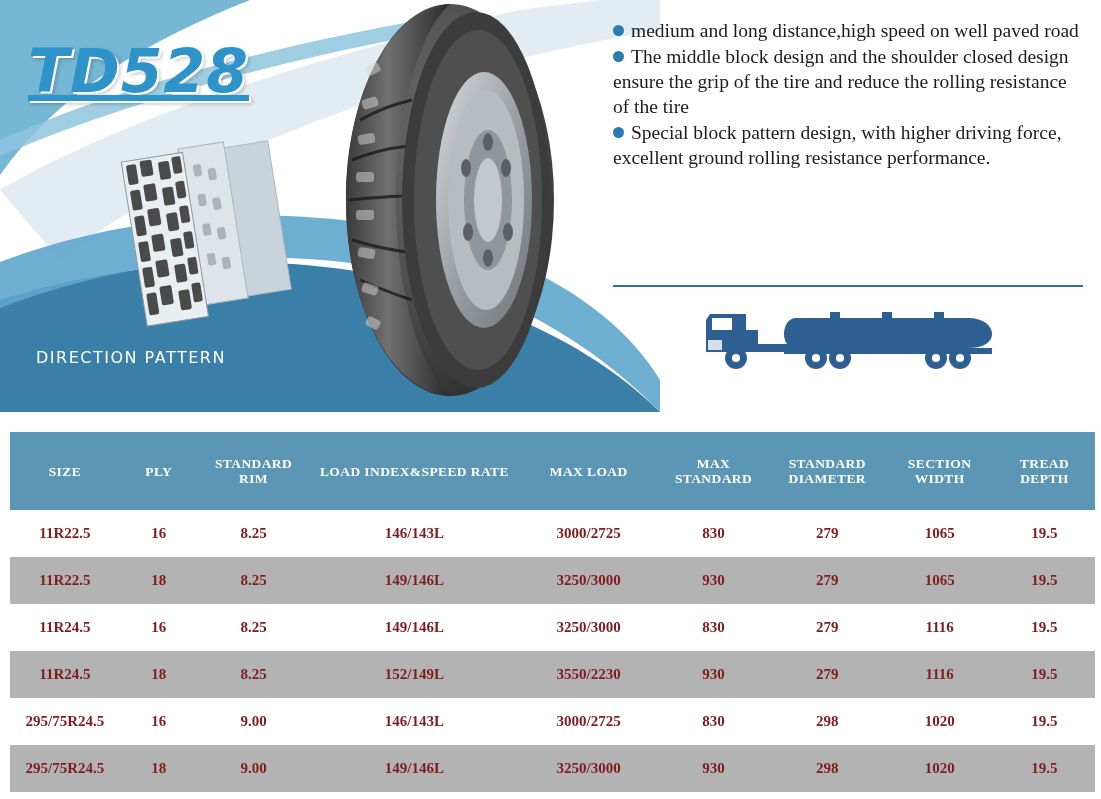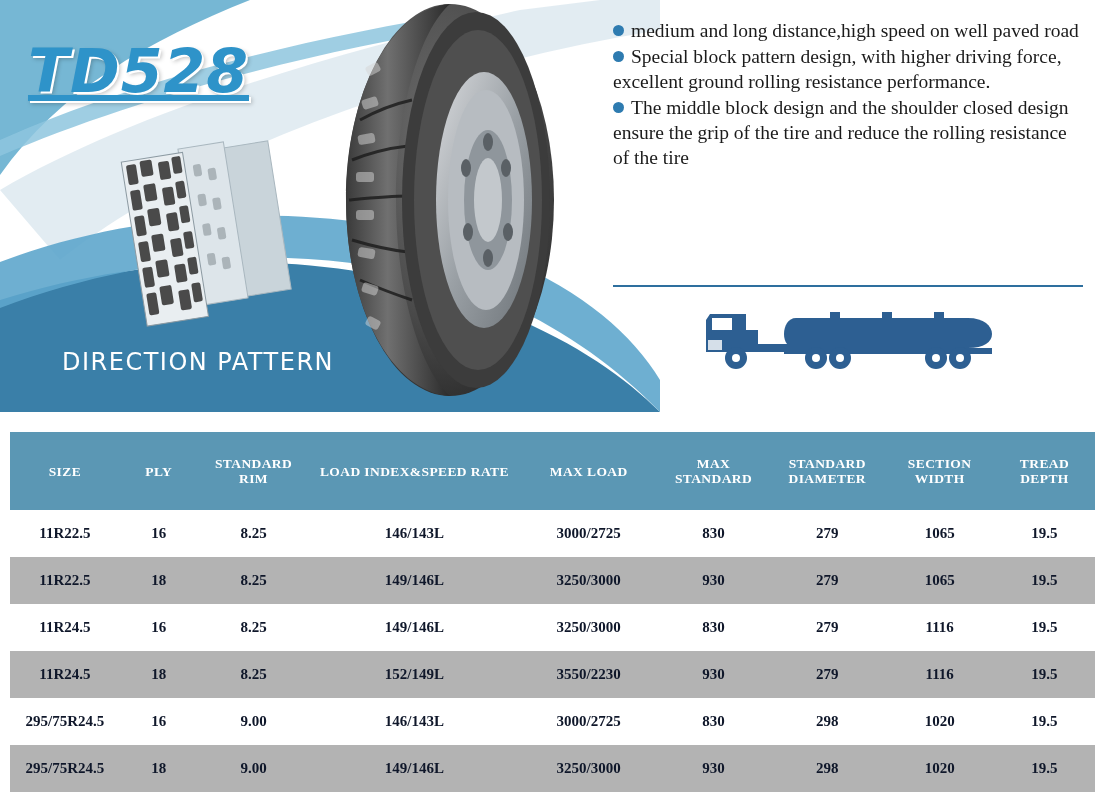--- a/index.html
+++ b/index.html
@@ -45,24 +45,24 @@
     font-size: 60px;
     letter-spacing: 1px;
     color: #2e93c9;
     text-shadow: 2px 2px 0 #ffffff, 3px 3px 4px rgba(0,0,0,0.25);
     z-index: 6;
     text-decoration: underline;
   }
 
   .pattern-caption {
     position: absolute;
-    left: 62px;
+    left: 36px;
     top: 348px;
     font-family: "DejaVu Sans", sans-serif;
-    font-size: 24px;
+    font-size: 16px;
     letter-spacing: 1.5px;
     color: #ffffff;
     z-index: 6;
   }
 
   .tread-strips {
     position: absolute;
     left: 100px;
     top: 140px;
     width: 260px;
@@ -140,21 +140,21 @@
     padding: 10px 2px;
     height: 58px;
     vertical-align: middle;
     text-align: center;
     line-height: 15px;
   }
   .spec-table tbody td {
     text-align: center;
     font-size: 15px;
     font-weight: bold;
-    color: #0f172a;
+    color: #7f1d1d;
     height: 47px;
     padding: 0 2px;
     font-family: Liberation Serif, serif;
   }
   .spec-table tbody tr.odd td {
     background: #ffffff;
   }
   .spec-table tbody tr.even td {
     background: #b3b3b3;
   }
@@ -303,24 +303,24 @@
     </svg>
   </div>
 
   <div class="pattern-caption">DIRECTION PATTERN</div>
 
   <div class="features">
     <div class="feature-item">
       <span class="bullet"></span><span>medium and long distance,high speed on well paved road</span>
     </div>
     <div class="feature-item">
-      <span class="bullet"></span><span>Special block pattern design, with higher driving force, excellent ground rolling resistance performance.</span>
+      <span class="bullet"></span><span>The middle block design and the shoulder closed design ensure the grip of the tire and reduce the rolling resistance of the tire</span>
     </div>
     <div class="feature-item">
-      <span class="bullet"></span><span>The middle block design and the shoulder closed design ensure the grip of the tire and reduce the rolling resistance of the tire</span>
+      <span class="bullet"></span><span>Special block pattern design, with higher driving force, excellent ground rolling resistance performance.</span>
     </div>
   </div>
   <div class="features-rule"></div>
 
   <div class="truck-icon">
     <svg width="300" height="80" viewBox="0 0 300 80" xmlns="http://www.w3.org/2000/svg">
       <g fill="#2d5f92">
 
         <path d="M10,18 L46,18 L46,34 L58,34 L58,56 L6,56 L6,24 Z"></path>
         <rect x="12" y="22" width="20" height="12" fill="#ffffff"></rect>

